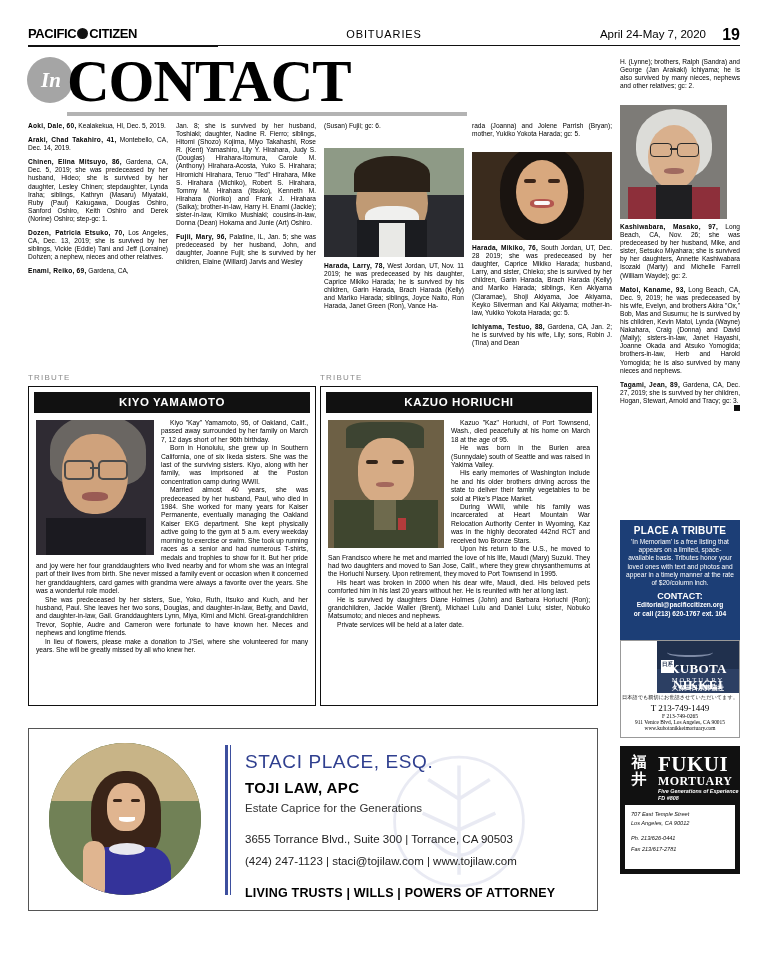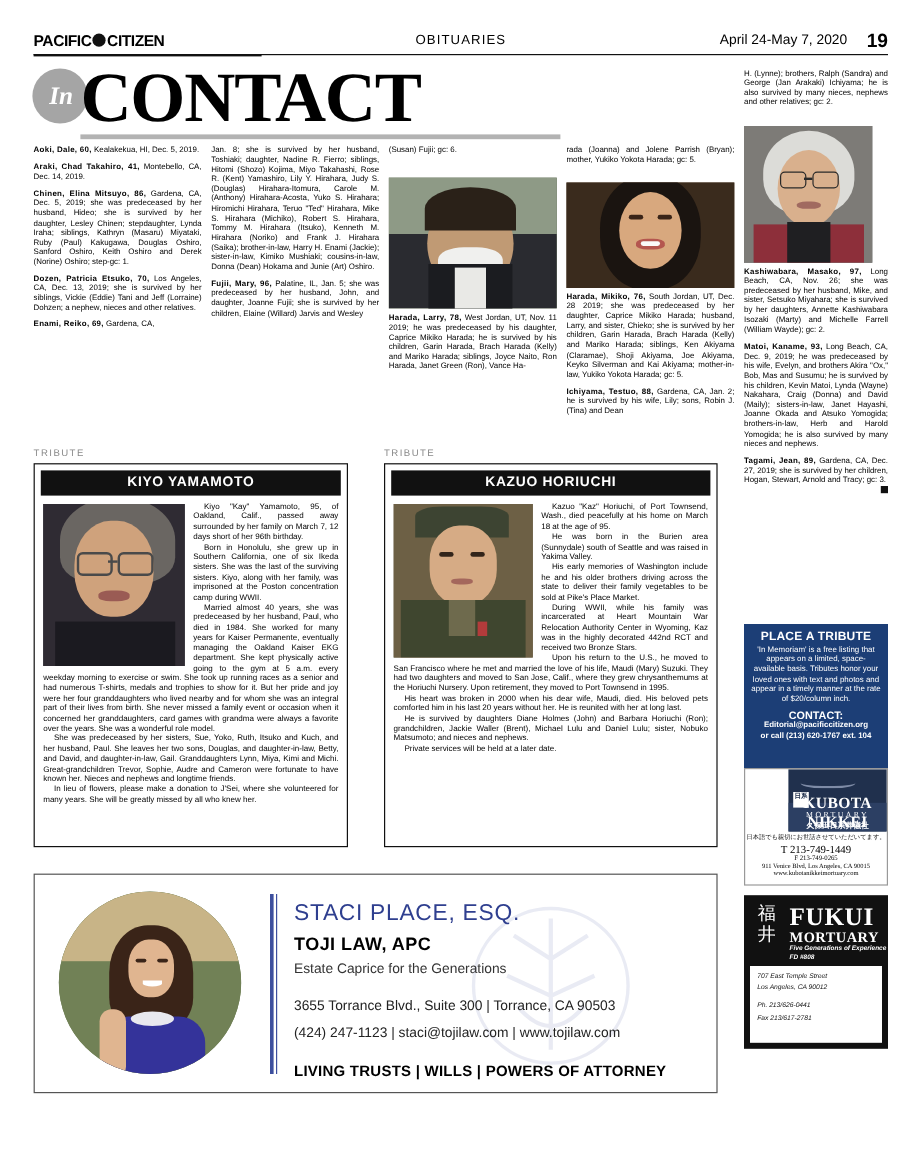--- a/index.html
+++ b/index.html
@@ -62,21 +62,21 @@
   .kub-jp{position:absolute;left:0;right:0;top:43px;text-align:center;color:#fff;font-size:6.5px;font-weight:bold;}
   .kub-badge{position:absolute;left:4px;top:19px;width:13px;height:13px;background:#fff;color:#20304d;font-size:5.5px;font-weight:bold;text-align:center;line-height:6px;padding-top:1px;box-sizing:border-box;}
   .kub-sub{text-align:center;font-size:5.2px;color:#111;padding-top:1px;}
   .kub-lines{text-align:center;font-family:"Liberation Serif",serif;padding-top:2px;}
   .kub-lines .t{font-size:9px;}
   .kub-lines .f{font-size:5.6px;}
   .kub-lines .a{font-size:5.4px;}
   .kub-lines .w{font-size:5.4px;}
 
   .fukui{position:absolute;left:620px;top:746px;width:120px;height:128px;background:#111;color:#fff;box-sizing:border-box;overflow:hidden;}
-  .fk-kanji{position:absolute;left:6px;top:7px;width:26px;text-align:center;font-size:15px;font-weight:normal;line-height:17px;}
+  .fk-kanji{position:absolute;left:6px;top:7px;width:26px;text-align:center;font-size:15px;font-weight:bold;line-height:17px;}
   .fk-name{position:absolute;left:38px;top:6px;font-family:"Liberation Serif",serif;font-weight:bold;font-size:21px;letter-spacing:.5px;}
   .fk-mort{position:absolute;left:38px;top:28px;font-family:"Liberation Serif",serif;font-weight:bold;font-size:12px;letter-spacing:.4px;}
   .fk-tag{position:absolute;left:38px;top:42px;font-size:5.4px;font-style:italic;font-weight:bold;}
   .fk-fd{position:absolute;left:38px;top:49px;font-size:5.4px;font-style:italic;font-weight:bold;}
   .fk-card{position:absolute;left:5px;top:59px;width:110px;height:64px;background:#fff;color:#111;font-size:5.6px;font-style:italic;line-height:9px;padding:5px 6px;box-sizing:border-box;}
   .fk-pres{position:absolute;right:6px;top:62px;width:34px;font-size:5.6px;font-style:normal;line-height:8px;}
 
   
   .toji{position:absolute;left:28px;top:728px;width:570px;height:183px;border:1px solid #555;box-sizing:border-box;background:#fff;overflow:hidden;}
   .toji-photo{position:absolute;left:20px;top:14px;width:152px;height:152px;border-radius:50%;background:#6e7f55;overflow:hidden;}
@@ -178,21 +178,21 @@
     <div style="position:absolute;left:8px;top:82px;width:92px;height:32px;background:#8d2f3a;"></div>
     <div style="position:absolute;left:36px;top:80px;width:36px;height:34px;background:#1f1f22;"></div>
   </div>
   <div class="col" style="left:620px;top:223px;width:120px;">
     <p><b>Kashiwabara, Masako, 97,</b> <span>Long Beach, CA, Nov. 26; she was predeceased by her husband, Mike, and sister, Setsuko Miyahara; she is survived by her daughters, Annette Kashiwabara Isozaki (Marty) and Michelle Farrell (William Wayde); gc: 2.</span></p>
     <p><b>Matoi, Kaname, 93,</b> <span>Long Beach, CA, Dec. 9, 2019; he was predeceased by his wife, Evelyn, and brothers Akira "Ox," Bob, Mas and Susumu; he is survived by his children, Kevin Matoi, Lynda (Wayne) Nakahara, Craig (Donna) and David (Maily); sisters-in-law, Janet Hayashi, Joanne Okada and Atsuko Yomogida; brothers-in-law, Herb and Harold Yomogida; he is also survived by many nieces and nephews.</span></p>
     <p><b>Tagami, Jean, 89,</b> <span>Gardena, CA, Dec. 27, 2019; she is survived by her children, Hogan, Stewart, Arnold and Tracy; gc: 3.</span><span class="endmark right"></span></p>
   </div>
 
   <div class="tribute-label" style="left:28px;top:373px;">TRIBUTE</div>
-  <div class="tribute" style="left:28px;top:386px;width:262px;height:320px;">
+  <div class="tribute" style="left:28px;top:386px;width:288px;height:320px;">
     <div class="tb-head">KIYO YAMAMOTO</div>
     <div class="tb-body">
       <div class="tb-photo" style="width:118px;height:135px;background:#2a2a33;position:relative;overflow:hidden;">
         <div style="position:absolute;left:0;top:0;width:100%;height:100%;background:#2f2b33;"></div>
         <div style="position:absolute;left:14px;top:-6px;width:96px;height:72px;background:#6a6662;border-radius:50% 50% 30% 30%;"></div>
         <div style="position:absolute;left:26px;top:14px;width:66px;height:80px;background:#cfa27c;border-radius:46%;"></div>
         <div style="position:absolute;left:28px;top:40px;width:26px;height:16px;border:2px solid #4a4a4a;border-radius:5px;"></div>
         <div style="position:absolute;left:62px;top:40px;width:26px;height:16px;border:2px solid #4a4a4a;border-radius:5px;"></div>
         <div style="position:absolute;left:54px;top:47px;width:8px;height:2px;background:#4a4a4a;"></div>
         <div style="position:absolute;left:46px;top:72px;width:26px;height:9px;background:#9a5b54;border-radius:40%;"></div>

